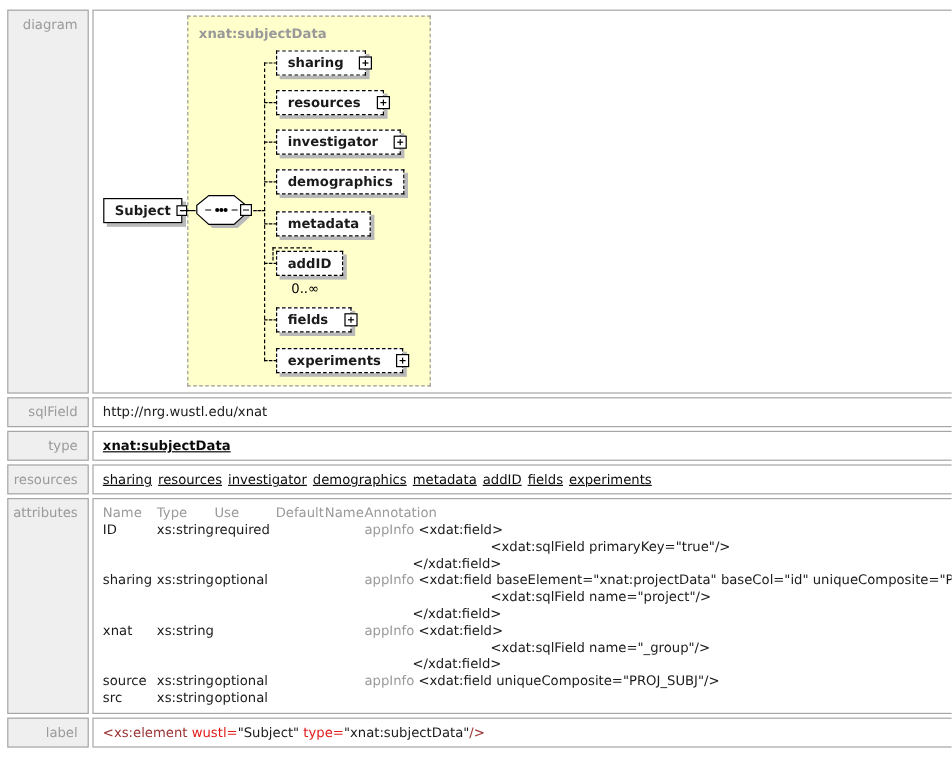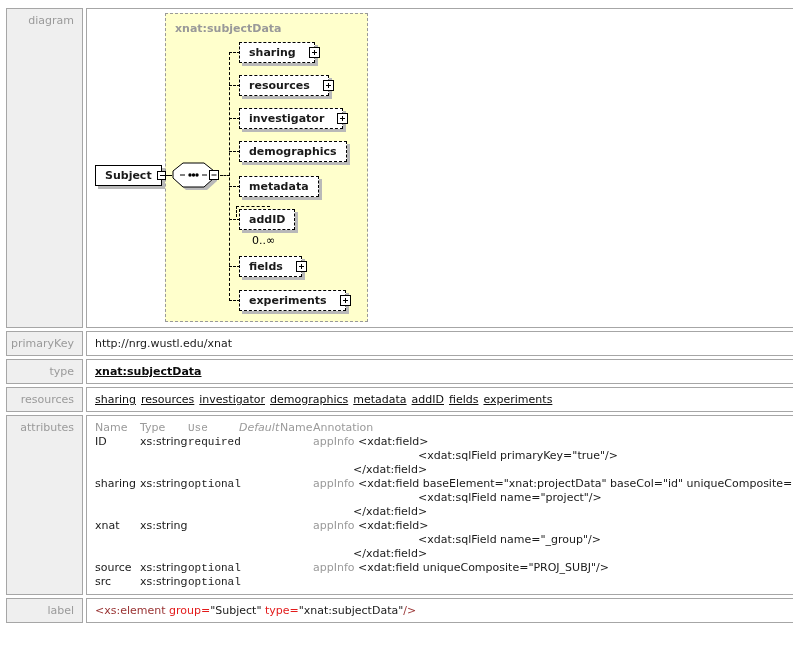--- a/index.html
+++ b/index.html
@@ -85,22 +85,22 @@
   .conn.h-solid { border-top: 1px solid #000; }
   .conn.h-dash  { border-top: 1px dashed #000; }
   .conn.v-dash  { border-left: 1px dashed #000; }
 
   
   .attr-table { line-height: 14px; }
   .attr-row { display: flex; align-items: flex-start; }
   .attr-row.header { color: #9a9a9a; }
   .c-name { width: 45px; flex: 0 0 45px; }
   .c-type { width: 48px; flex: 0 0 48px; }
-  .c-use  { width: 51px; flex: 0 0 51px; font-family: Liberation Mono, monospace; }
-  .c-def  { width: 41px; flex: 0 0 41px; font-style: italic; }
+  .c-use  { width: 51px; flex: 0 0 51px; }
+  .c-def  { width: 41px; flex: 0 0 41px; }
   .c-fix  { width: 33px; flex: 0 0 33px; }
   .c-ann  { flex: 1 1 auto; min-width: 0; }
   .ann-line { white-space: nowrap; }
   .ann-line .appinfo { color: #9a9a9a; }
   .ann-line.ind1 { padding-left: 40px; }
   .ann-line.ind2 { padding-left: 105px; }
 
   
   .src-line { white-space: nowrap; }
   .src-tag  { color: #993333; }
@@ -184,21 +184,21 @@
           <div class="elem-box dashed expandable" style="left:150px; top:279px;">
             <span>experiments</span>
             <span class="handle plus"></span>
           </div>
 
         </div>
       </td>
     </tr>
 
     <tr>
-      <td class="label">primaryKey</td>
+      <td class="label">sqlField</td>
       <td class="content">http://nrg.wustl.edu/xnat</td>
     </tr>
 
     <tr>
       <td class="label">type</td>
       <td class="content">
         <a class="doclink bold">xnat:subjectData</a>
       </td>
     </tr>
 
@@ -283,19 +283,19 @@
           </div>
 
         </div>
       </td>
     </tr>
 
     <tr>
       <td class="label">label</td>
       <td class="content">
         <div class="src-line">
-          <span class="src-tag">&lt;xs:element </span><span class="src-attr">group=</span><span class="src-val">"Subject" </span><span class="src-attr">type=</span><span class="src-val">"xnat:subjectData"</span><span class="src-tag">/&gt;</span>
+          <span class="src-tag">&lt;xs:element </span><span class="src-attr">wustl=</span><span class="src-val">"Subject" </span><span class="src-attr">type=</span><span class="src-val">"xnat:subjectData"</span><span class="src-tag">/&gt;</span>
         </div>
       </td>
     </tr>
   </tbody>
     </table>
 </div>
 
 </body></html>

